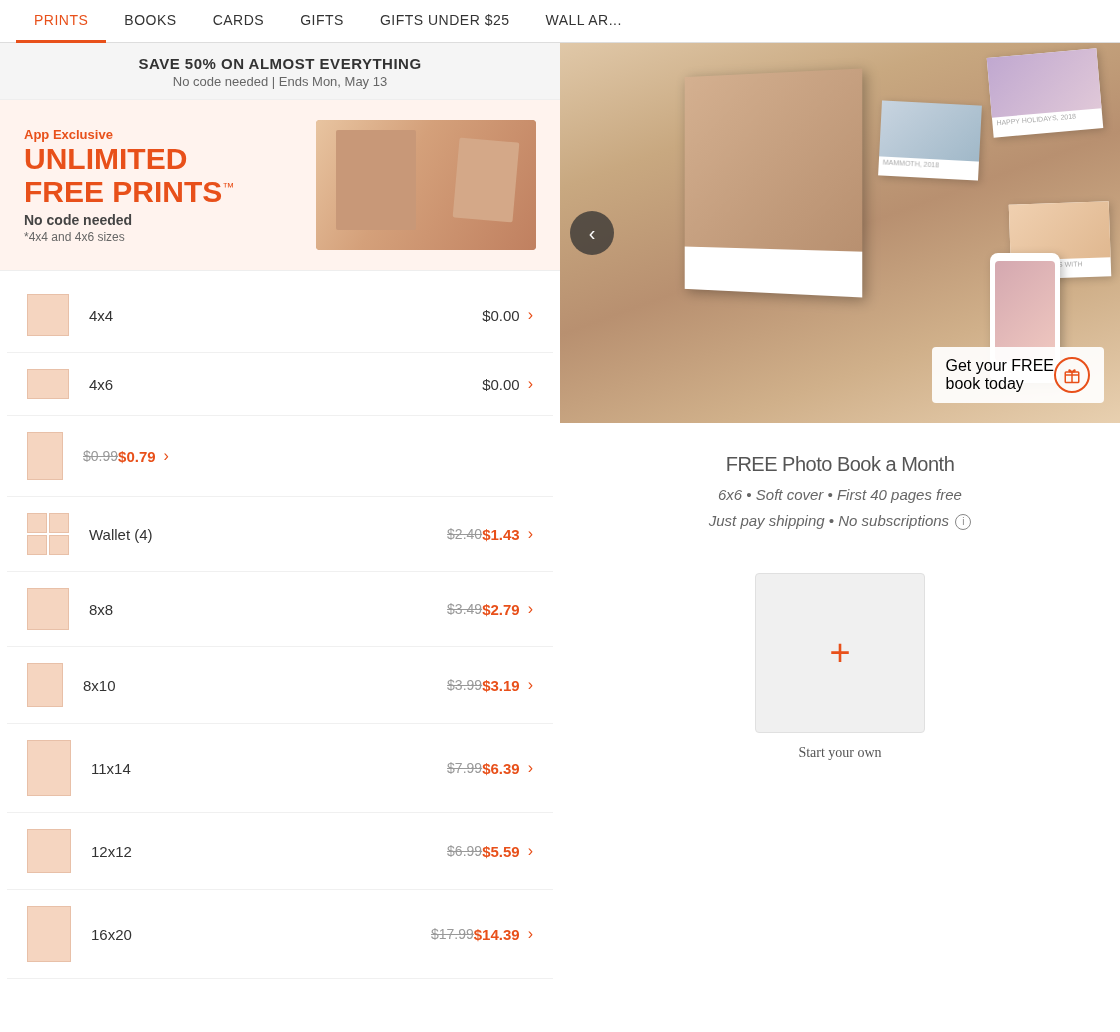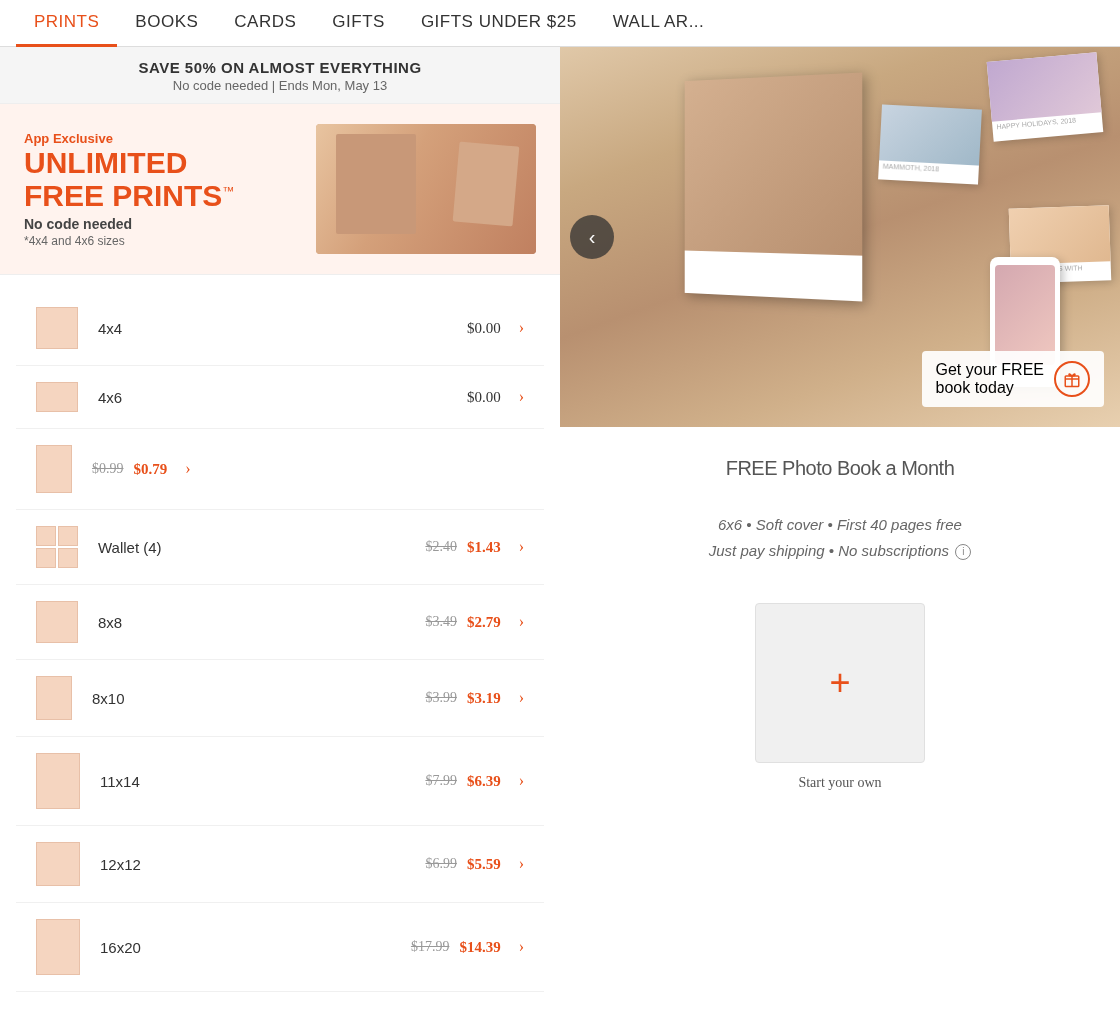--- a/index.html
+++ b/index.html
@@ -7,21 +7,21 @@
 
     
     .nav {
       display: flex;
       border-bottom: 1px solid #ddd;
       padding: 0 16px;
       background: #fff;
     }
     .nav-item {
       padding: 12px 18px;
-      font-size: 17px;
+      font-size: 14px;
       font-weight: 500;
       color: #333;
       cursor: pointer;
       text-transform: uppercase;
       letter-spacing: 0.5px;
       border-bottom: 3px solid transparent;
       margin-bottom: -1px;
     }
     .nav-item.active {
       color: #e8501a;
@@ -118,21 +118,21 @@
     }
     
     .photo-figure {
       position: absolute;
       background: #b87a5a;
       border-radius: 2px;
     }
 
     
     .print-list {
-      padding: 16px;
+      padding: 7px;
     }
     .print-item {
       display: flex;
       align-items: center;
       padding: 16px 20px;
       border-bottom: 1px solid #f0f0f0;
       cursor: pointer;
     }
     .print-thumb {
       flex-shrink: 0;
@@ -143,22 +143,20 @@
     }
     .print-name {
       flex: 1;
       font-size: 15px;
       color: #333;
       font-weight: 400;
     }
     .price-group {
       display: flex;
       align-items: center;
-      gap: 10px;
-      font-family: Liberation Serif, serif;
     }
     .price-original {
       font-size: 14px;
       color: #999;
       text-decoration: line-through;
     }
     .price-sale {
       font-size: 15px;
       color: #e8501a;
       font-weight: 600;
@@ -284,21 +282,20 @@
     
     .free-book-cta {
       position: absolute;
       bottom: 20px;
       right: 16px;
       background: rgba(255,255,255,0.92);
       padding: 10px 14px;
       border-radius: 4px;
       display: flex;
       align-items: center;
-      gap: 10px;
       cursor: pointer;
     }
     .gift-icon-circle {
       width: 36px;
       height: 36px;
       border: 2px solid #e8501a;
       border-radius: 50%;
       display: flex;
       align-items: center;
       justify-content: center;
@@ -312,21 +309,21 @@
       padding: 30px 40px 20px;
       text-align: center;
     }
     .promo-headline {
       font-size: 20px;
       font-weight: 300;
       color: #555;
       letter-spacing: -0.5px;
     }
     .promo-details {
-      margin-top: 32px;
+      margin-top: 6px;
       font-size: 15px;
       color: #666;
       line-height: 1.7;
       font-style: italic;
     }
     .info-icon {
       display: inline-flex;
       width: 16px;
       height: 16px;
       border: 1.5px solid #888;

